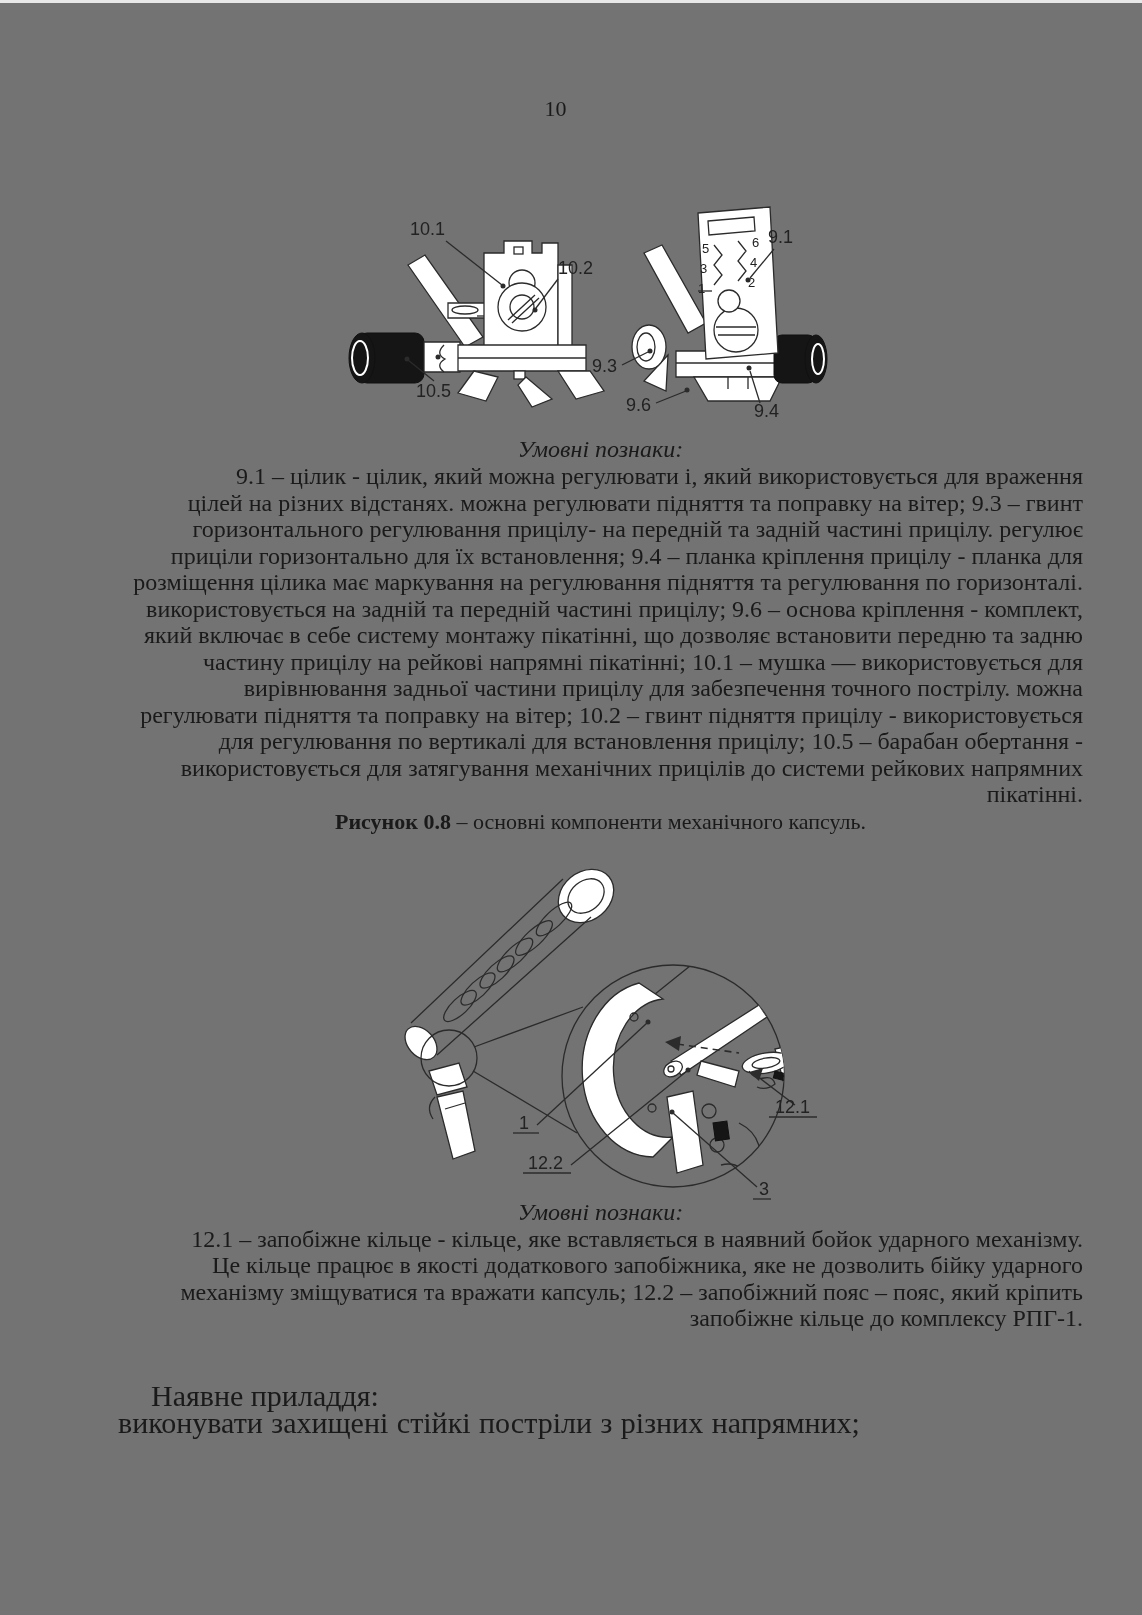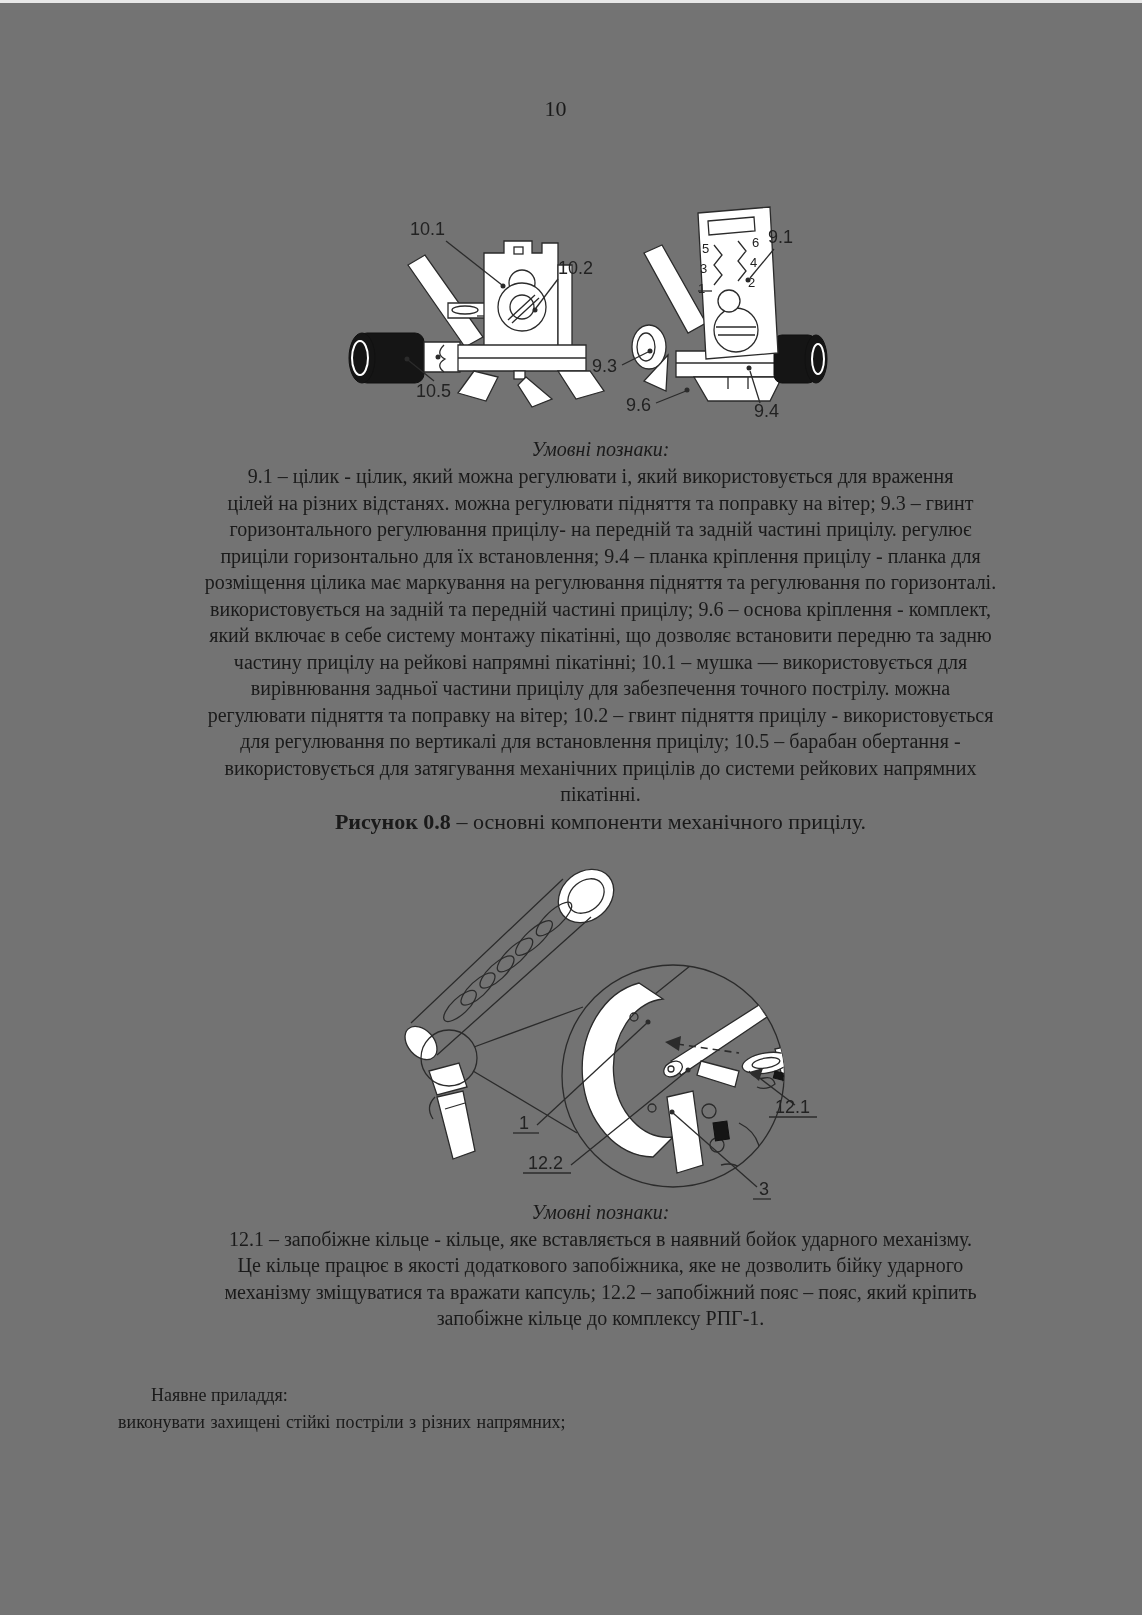--- a/index.html
+++ b/index.html
@@ -7,28 +7,28 @@
     position:relative; width:1142px; height:1615px; background:#737373;
     font-family:"Liberation Serif", serif; color:#1a1a1a; overflow:hidden;
     margin:3px auto;
   }
   .column { margin-left:118px; width:965px; }
   .page-number { margin-top:92px; margin-right:90px; text-align:center;
     font-size:22px; line-height:27px; }
   .figwrap { text-align:center; }
   .figwrap.f13 { margin-top:73px; height:235px; }
   .figwrap.f14 { margin-top:30px; height:338px; }
-  .legend-heading { margin-top:6px; font-size:20px; line-height:27px;
+  .legend-heading { margin-top:6px; font-size:24px; line-height:27px;
     font-style:italic; text-align:center; }
   .legend-heading.h2 { margin-top:-4px; }
-  .legend { font-size:20px; line-height:26.5px; text-align:center;
+  .legend { font-size:24px; line-height:26.5px; text-align:right;
     white-space:pre-line; }
   .caption { font-size:22px; line-height:27px; text-align:center; }
   .caption b { font-weight:bold; }
-  .accessories { margin-top:50px; font-size:18px; line-height:27px;
+  .accessories { margin-top:50px; font-size:30px; line-height:27px;
     text-align:left; }
   .acc-heading { text-indent:33px; }
   .acc-line1 { text-indent:33px; word-spacing:20px; }
   .acc-line2 { word-spacing:1px; }
   svg { display:inline-block; }
   svg .ln { stroke:#2b2b2b; stroke-width:1.3; fill:none; }
   svg .shp { stroke:#2b2b2b; stroke-width:1.3; fill:#ffffff; }
   svg .blk { stroke:#111; fill:#151515; }
   svg .dot { fill:#2b2b2b; stroke:none; }
   svg .lbl { font-family:"Liberation Sans", sans-serif; font-size:18px;
@@ -148,21 +148,21 @@
 приціли горизонтально для їх встановлення; 9.4 – планка кріплення прицілу - планка для
 розміщення цілика має маркування на регулювання підняття та регулювання по горизонталі.
 використовується на задній та передній частині прицілу; 9.6 – основа кріплення - комплект,
 який включає в себе систему монтажу пікатінні, що дозволяє встановити передню та задню
 частину прицілу на рейкові напрямні пікатінні; 10.1 – мушка — використовується для
 вирівнювання задньої частини прицілу для забезпечення точного пострілу. можна
 регулювати підняття та поправку на вітер; 10.2 – гвинт підняття прицілу - використовується
 для регулювання по вертикалі для встановлення прицілу; 10.5 – барабан обертання -
 використовується для затягування механічних прицілів до системи рейкових напрямних
 пікатінні.</div>
-    <div class="caption"><b>Рисунок 0.8</b><span> – основні компоненти механічного прицілу.</span></div>
+    <div class="caption"><b>Рисунок 0.8</b><span> – основні компоненти механічного капсуль.</span></div>
 
     <div class="figwrap f14">
       <svg width="460" height="338" viewBox="0 0 460 338">
         <defs>
           <clipPath id="detailClip">
               <circle cx="302" cy="211" r="111"></circle>
             </clipPath>
         </defs>
 
         <g>

